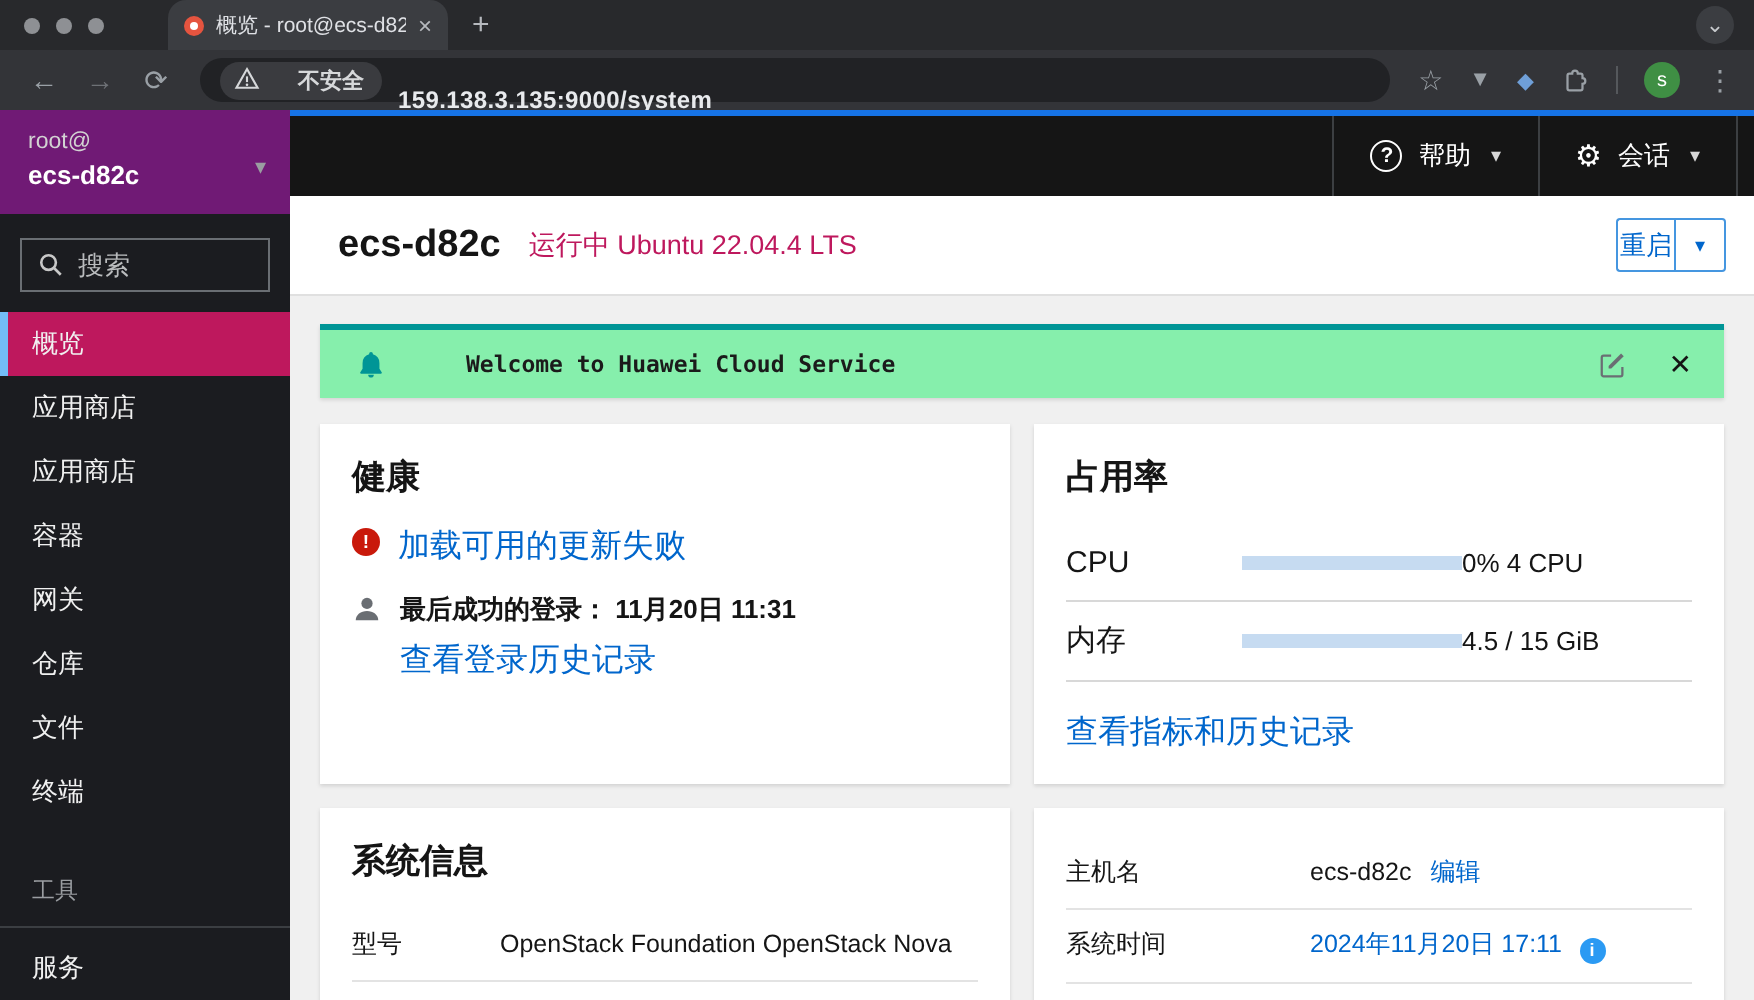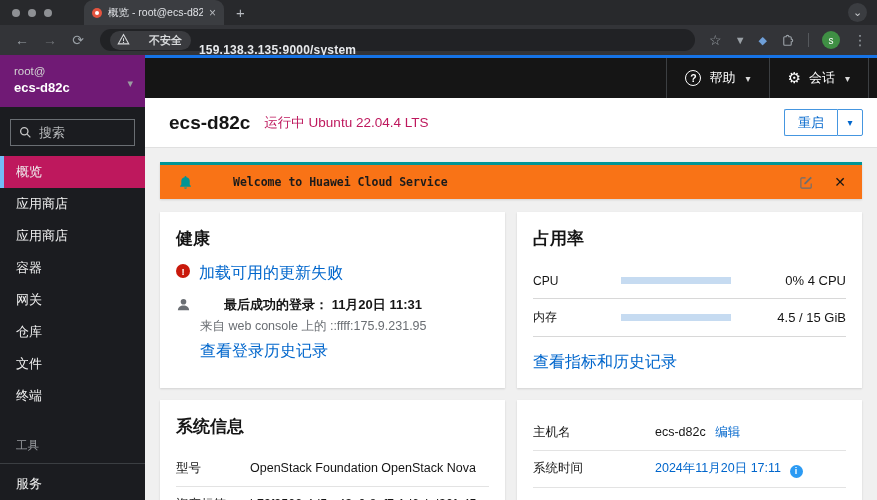--- a/index.html
+++ b/index.html
@@ -60,51 +60,51 @@
   .qmark { width:16px; height:16px; border-radius:50%; border:1.5px solid #fff; color:#fff; font-size:10.5px; font-weight:bold; display:flex; align-items:center; justify-content:center; }
   .gear { font-size:15px; color:#fff; }
   .mh-caret { font-size:10px; color:#d8d8d8; margin-left:2px; }
 
   .content { flex:1; background:#f0f0f0; min-height:0; display:flex; flex-direction:column; overflow:hidden; }
   .pagehead { background:#fff; padding:11px 14px 11px 24px; display:flex; align-items:center; border-bottom:1px solid #e0e0e0; flex:0 0 auto; }
   .pagehead .title { font-size:19px; font-weight:bold; color:#151515; }
   .pagehead .sub { margin-left:14px; font-size:13.5px; color:#be185d; }
   .split { margin-left:auto; display:flex; }
   .split button { background:#fff; border:1px solid #4596e0; color:#0066cc; font-size:13px; height:27px; font-family:"Liberation Sans", sans-serif; }
-  .split .main-b { padding:0 13px; border-right:none; border-radius:2px 0 0 2px; }
+  .split .main-b { padding:0 1px; border-right:none; border-radius:2px 0 0 2px; }
   .split .caret-b { width:26px; border-left:1px solid #4596e0; border-radius:0 2px 2px 0; font-size:10px; }
 
   .scrollarea { padding:14px 15px; flex:1; min-height:0; }
-  .banner { background:#f97316; border-top:3px solid #009596; box-shadow:0 1px 2px rgba(3,3,3,.12); height:37px; display:flex; align-items:center; padding:0 16px 0 18px; }
+  .banner { background:#86efac; border-top:3px solid #009596; box-shadow:0 1px 2px rgba(3,3,3,.12); height:37px; display:flex; align-items:center; padding:0 16px 0 18px; }
   .banner .msg { margin-left:40px; font-family:"DejaVu Sans Mono", monospace; font-weight:bold; font-size:11.5px; color:#1b1b1b; }
   .banner .bspacer { flex:1; }
   .banner .bicon { margin-left:20px; }
   .bell-svg { width:15px; height:15px; }
   .banner .x { color:#151515; font-size:14px; margin-left:20px; }
 
   .grid { display:grid; grid-template-columns:1fr 1fr; gap:12px; margin-top:13px; }
   .card { background:#fff; box-shadow:0 1px 2px rgba(3,3,3,.13); padding:15px 16px; }
   .card h2 { font-size:17px; font-weight:bold; color:#151515; margin-bottom:13px; }
   .r1 { min-height:146px; }
   a.lnk { color:#0066cc; text-decoration:none; font-size:16px; cursor:pointer; }
 
   
   .h-row { display:flex; align-items:flex-start; gap:9px; margin-top:12px; }
   .circ { width:14px; height:14px; border-radius:50%; display:flex; align-items:center; justify-content:center; color:#fff; font-size:9.5px; font-weight:bold; flex:0 0 auto; margin-top:1px; }
   .circ.red { background:#c9190b; }
-  .login-main { font-size:13px; font-weight:bold; color:#151515;margin-left:24px; }
+  .login-main { font-size:13px; font-weight:bold; color:#151515; }
   .login-sub { font-size:12.5px; color:#6a6e73; margin-top:4px; }
   .login-link { margin-top:6px; }
 
   
   .u-row { display:flex; align-items:center; padding:10px 0; border-bottom:1px solid #d8d8d8; }
-  .u-label { flex:0 0 88px; font-size:12px; color:#151515; }
+  .u-label { flex:0 0 88px; font-size:15px; color:#151515; }
   .bar { flex:0 0 110px; height:7px; background:#c6dbf1; position:relative; }
   .bar .fill { height:100%; background:#0066cc; }
-  .u-val { flex:1; text-align:right; font-size:13px; color:#151515; }
+  .u-val { flex:1; text-align:left; font-size:13px; color:#151515; }
   .u-link { display:inline-block; margin-top:15px; }
 
   
   .i-row { display:flex; padding:9px 0; border-bottom:1px solid #e3e3e3; font-size:12.5px; color:#151515; align-items:baseline; }
   .i-label { flex:0 0 74px; }
   .cfg .i-label { flex:0 0 122px; }
   .i-val { flex:1; word-break:break-all; }
   .info-i { display:inline-flex; width:13px; height:13px; border-radius:50%; background:#2b9af3; color:#fff; font-size:9px; font-weight:bold; align-items:center; justify-content:center; vertical-align:-2px; margin-left:5px; }
 </style>
 </head>
@@ -240,21 +240,20 @@
               <div class="h-row">
                 <svg width="15" height="15" viewBox="0 0 16 16" fill="#6a6e73" style="margin-top:1px;">
                     <circle cx="8" cy="5" r="3"></circle>
                     <path d="M2 14c0-3 2.7-5 6-5s6 2 6 5z"></path>
                   </svg>
                 <div>
                   <div class="login-main">
                     <span>最后成功的登录：</span>
                     <span>11月20日 11:31</span>
                   </div>
-                  <div class="login-sub">来自 web console 上的 ::ffff:175.9.231.95</div>
                   <div class="login-link"><a class="lnk">查看登录历史记录</a></div>
                 </div>
               </div>
             </div>
 
             <div class="card r1">
               <h2>占用率</h2>
               <div class="u-row">
                 <span class="u-label">CPU</span>
                 <span class="bar"><span class="fill" style="width:0%"></span></span>

